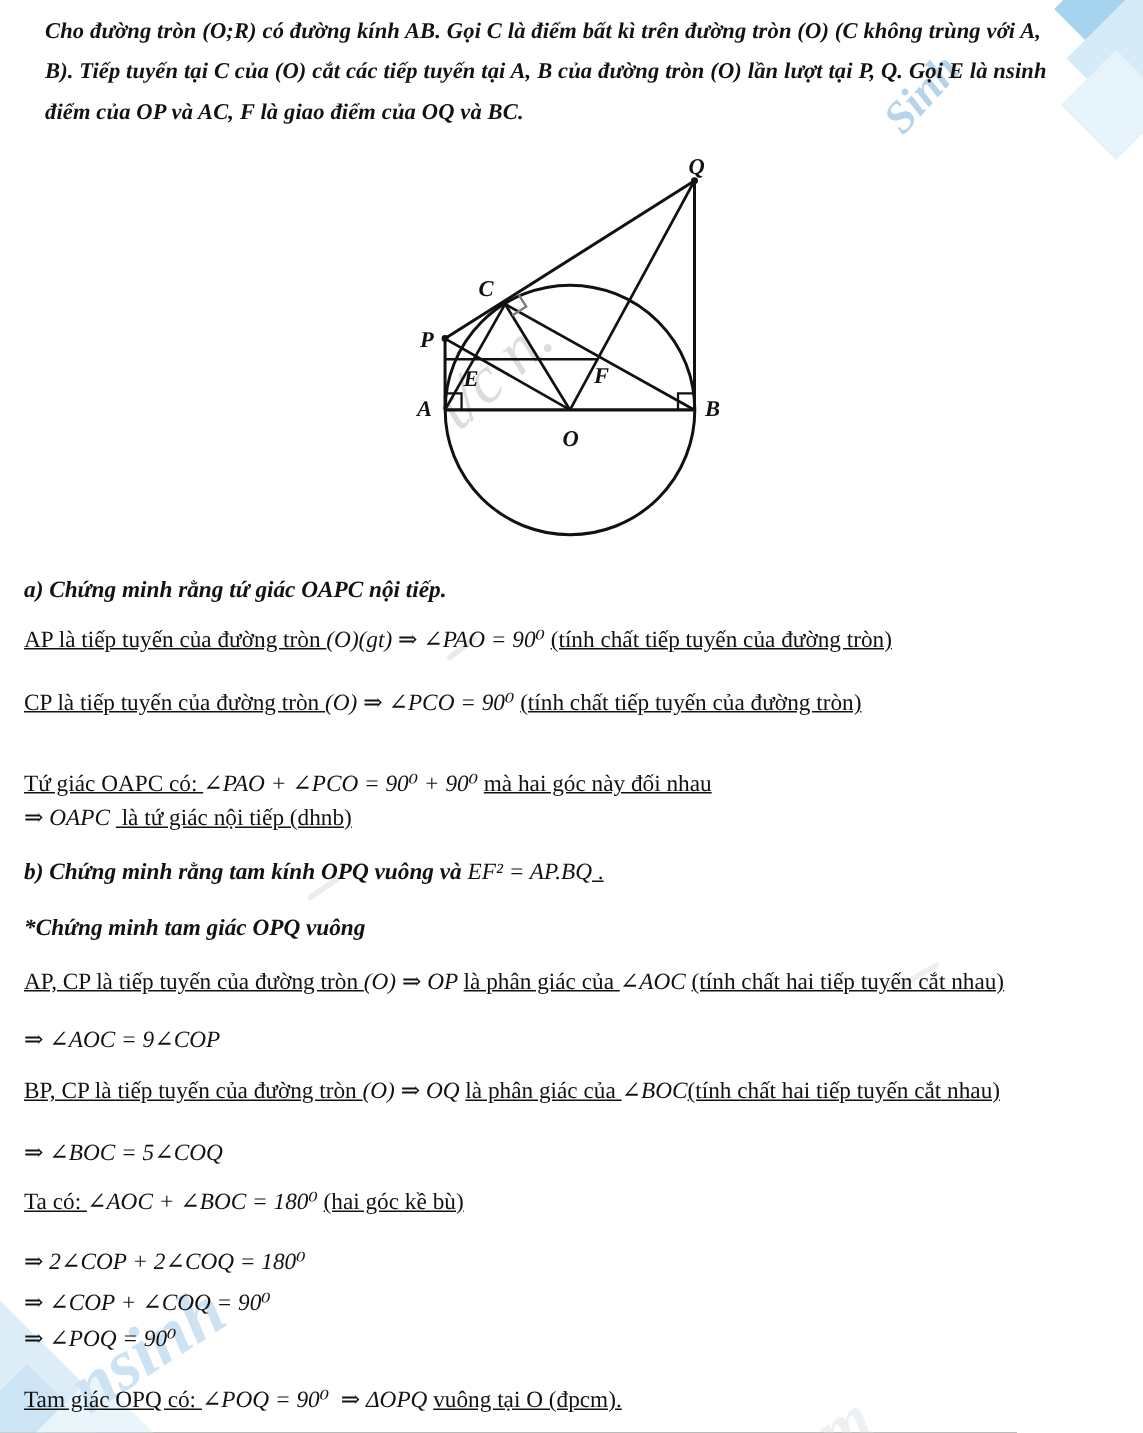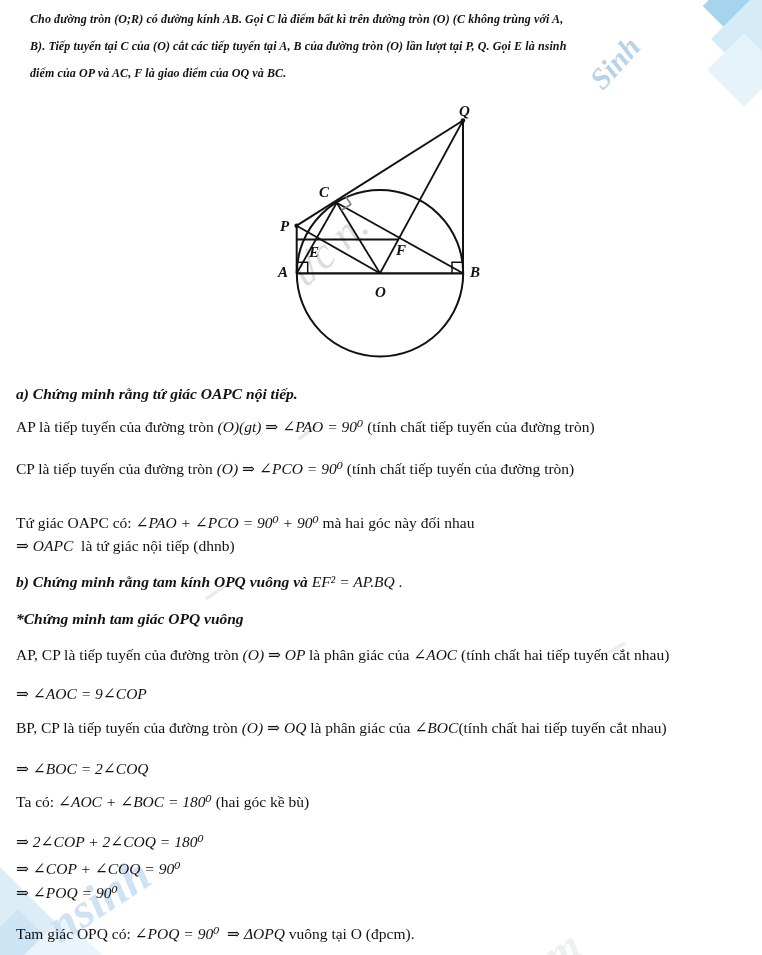--- a/index.html
+++ b/index.html
@@ -2,23 +2,23 @@
 <html><head>
 <meta charset="utf-8">
 <style>
   html,body{margin:0;padding:0;background:#888;}
   #page{
     position:relative;width:762px;height:955px;background:#ffffff;
     overflow:hidden;font-family:"Liberation Serif","DejaVu Serif",serif;color:#121212;
   }
   
   .tline{position:absolute;left:16px;white-space:pre;font-size:15.5px;line-height:1.25;}
-  .pline{position:absolute;left:30px;white-space:pre;font-size:12px;line-height:1.25;
+  .pline{position:absolute;left:30px;white-space:pre;font-size:15px;line-height:1.25;
          font-weight:bold;font-style:italic;letter-spacing:.1px;}
-  .s-r{font-style:normal;font-weight:normal;}
+  .s-r{font-style:normal;font-weight:normal;text-decoration:underline;}
   .s-m{font-style:italic;font-weight:normal;}
   .s-bi{font-style:italic;font-weight:bold;}
   
   .wm-sq{position:absolute;transform:rotate(45deg);}
   .wm-txt{position:absolute;font-style:italic;font-weight:bold;white-space:pre;
           font-family:"Liberation Serif","DejaVu Serif",serif;}
   .wm-dash{position:absolute;border-radius:3px;}
   svg text{font-family:"Liberation Serif","DejaVu Serif",serif;}
 </style>
 </head>
@@ -84,21 +84,21 @@
       <div class="tline" style="top: 384px;"><span class="s-bi">a) Chứng minh rằng tứ giác OAPC nội tiếp.</span></div>
       <div class="tline" style="top: 417px;"><span class="s-r">AP là tiếp tuyến của đường tròn </span><span class="s-m">(O)(gt) ⇒ ∠PAO = 90⁰ </span><span class="s-r">(tính chất tiếp tuyến của đường tròn)</span></div>
       <div class="tline" style="top: 459px; text-align: center;"><span class="s-r">CP là tiếp tuyến của đường tròn </span><span class="s-m">(O) ⇒ ∠PCO = 90⁰ </span><span class="s-r">(tính chất tiếp tuyến của đường tròn)</span></div>
       <div class="tline" style="top: 502px; margin-top: 11px;"><span class="s-r">Tứ giác OAPC có: </span><span class="s-m">∠PAO + ∠PCO = 90⁰ + 90⁰ </span><span class="s-r">mà hai góc này đối nhau</span></div>
       <div class="tline" style="top: 536px;"><span class="s-m">⇒ OAPC </span><span class="s-r"> là tứ giác nội tiếp (dhnb)</span></div>
       <div class="tline" style="top: 572px;"><span class="s-bi">b) Chứng minh rằng tam kính OPQ vuông và </span><span class="s-m">EF² = AP.BQ</span><span class="s-r"> .</span></div>
       <div class="tline" style="top: 609px;"><span class="s-bi">*Chứng minh tam giác OPQ vuông</span></div>
       <div class="tline" style="top: 645px;"><span class="s-r">AP, CP là tiếp tuyến của đường tròn </span><span class="s-m">(O) ⇒ OP </span><span class="s-r">là phân giác của </span><span class="s-m">∠AOC </span><span class="s-r">(tính chất hai tiếp tuyến cắt nhau)</span></div>
       <div class="tline" style="top: 684px;"><span class="s-m">⇒ ∠AOC = 9∠COP</span></div>
       <div class="tline" style="top: 718px;"><span class="s-r">BP, CP là tiếp tuyến của đường tròn </span><span class="s-m">(O) ⇒ OQ </span><span class="s-r">là phân giác của </span><span class="s-m">∠BOC</span><span class="s-r">(tính chất hai tiếp tuyến cắt nhau)</span></div>
-      <div class="tline" style="top: 759px;"><span class="s-m">⇒ ∠BOC = 2∠COQ</span></div>
+      <div class="tline" style="top: 759px;"><span class="s-m">⇒ ∠BOC = 5∠COQ</span></div>
       <div class="tline" style="top: 792px;"><span class="s-r">Ta có: </span><span class="s-m">∠AOC + ∠BOC = 180⁰ </span><span class="s-r">(hai góc kề bù)</span></div>
       <div class="tline" style="top: 832px;"><span class="s-m">⇒ 2∠COP + 2∠COQ = 180⁰</span></div>
       <div class="tline" style="top: 859px;"><span class="s-m">⇒ ∠COP + ∠COQ = 90⁰</span></div>
       <div class="tline" style="top: 883px;"><span class="s-m">⇒ ∠POQ = 90⁰</span></div>
       <div class="tline" style="top: 924px;"><span class="s-r">Tam giác OPQ có: </span><span class="s-m">∠POQ = 90⁰  ⇒ ΔOPQ </span><span class="s-r">vuông tại O (đpcm).</span></div>
     </div>
 
 </div>
 
 </body></html>

